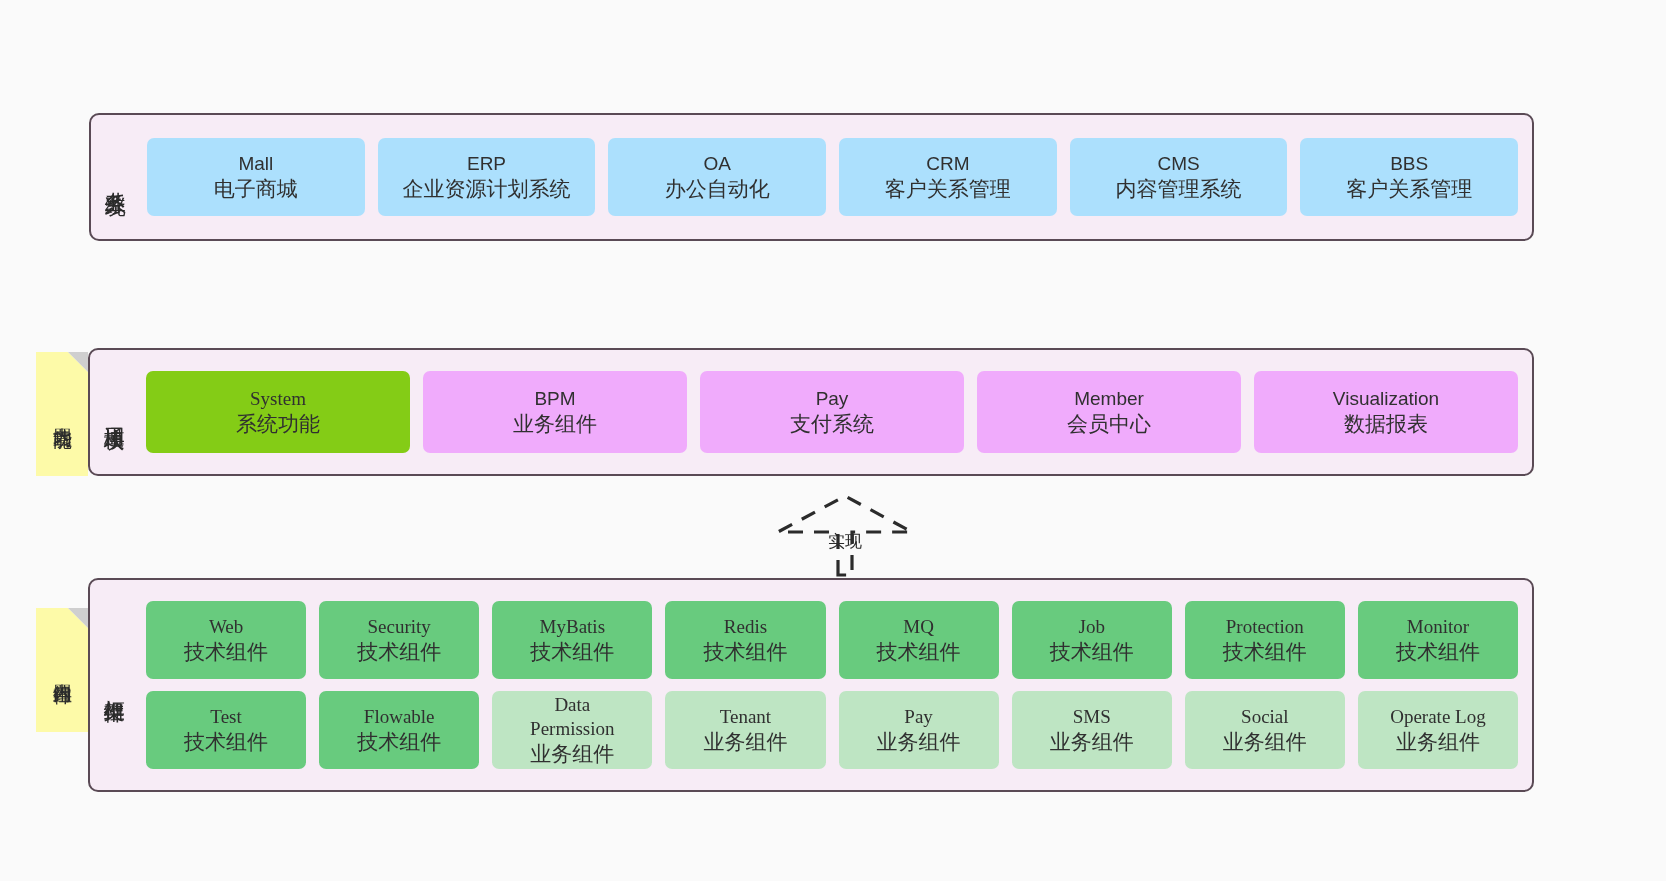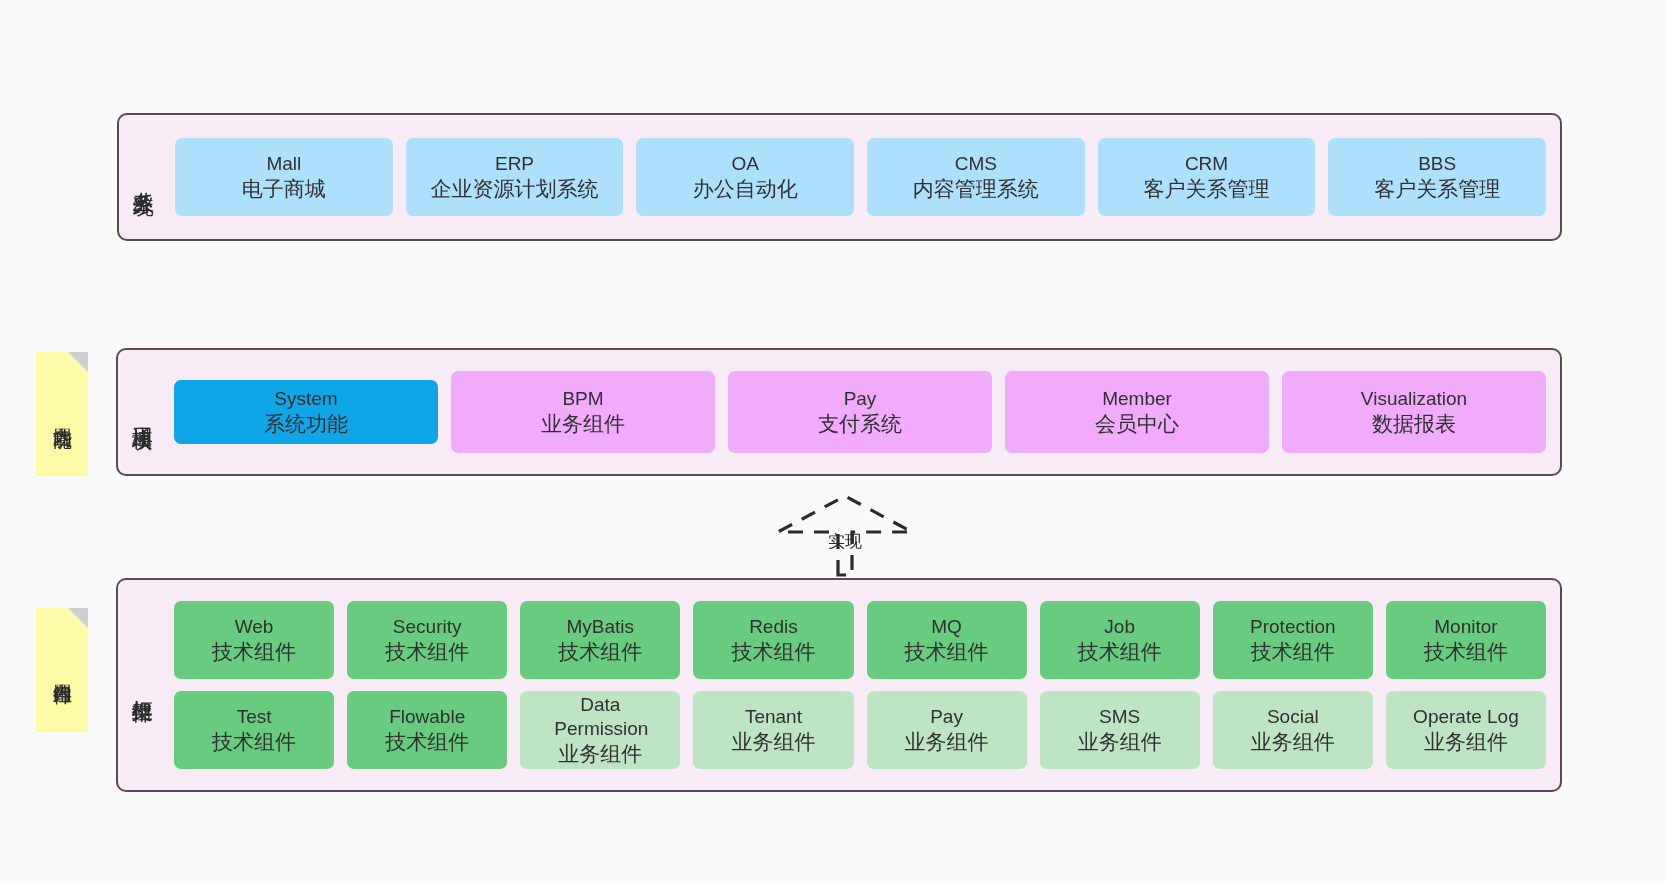--- a/index.html
+++ b/index.html
@@ -13,21 +13,20 @@
   #canvas { position: relative; width: 1666px; height: 881px; }
 
   
   .layer {
     position: absolute;
     background: #f7ecf6;
     border: 2px solid #5a4a55;
     border-radius: 10px;
     display: flex;
     align-items: stretch;
-    margin-left: 28px;
   }
   
   .layer-title {
     width: 48px;
     flex: 0 0 48px;
     display: flex;
     align-items: center;
     justify-content: center;
     font-size: 21px;
     line-height: 1.08;
@@ -44,40 +43,41 @@
     align-items: center;
     gap: 13px;
     padding: 12px 14px 12px 8px;
   }
   .layer-body.two-rows {
     flex-direction: column;
     gap: 12px;
     align-items: stretch;
     justify-content: center;
     padding: 14px 14px 14px 8px;
+    font-family: Liberation Serif, serif;
   }
   .tile-row { display: flex; gap: 13px; align-items: stretch; }
 
   
   .tile {
     flex: 1 1 0;
     border-radius: 7px;
     display: flex;
     flex-direction: column;
     align-items: center;
     justify-content: center;
     text-align: center;
     color: #303030;
     line-height: 1.24;
     padding: 6px 4px;
   }
   .tile .t-name  { font-size: 19px; }
   .tile .t-sub   { font-size: 21px; }
   .tile.blue        { background: #ace0fd; height: 78px; }
-  .tile.red         { background: #0ea5e9; height: 64px; }
+  .tile.red         { background: #84cc16; height: 82px; font-family: Liberation Serif, serif; }
   .tile.pink        { background: #f0abfc; height: 82px; }
   .tile.green       { background: #68cb7e; height: 78px; }
   .tile.lightgreen  { background: #bee5c3; height: 78px; }
 
   
   .sticky {
     position: absolute;
     width: 52px;
     background: #fdfaa8;
     color: #2b2b2b;
@@ -136,26 +136,26 @@
       </div>
       <div class="tile blue">
         <span class="t-name">ERP</span>
         <span class="t-sub">企业资源计划系统</span>
       </div>
       <div class="tile blue">
         <span class="t-name">OA</span>
         <span class="t-sub">办公自动化</span>
       </div>
       <div class="tile blue">
+        <span class="t-name">CRM</span>
+        <span class="t-sub">客户关系管理</span>
+      </div>
+      <div class="tile blue">
         <span class="t-name">CMS</span>
         <span class="t-sub">内容管理系统</span>
-      </div>
-      <div class="tile blue">
-        <span class="t-name">CRM</span>
-        <span class="t-sub">客户关系管理</span>
       </div>
       <div class="tile blue">
         <span class="t-name">BBS</span>
         <span class="t-sub">客户关系管理</span>
       </div>
     </div>
   </div>
 
 
   <div class="sticky" style="left:36px; top:352px; height:124px;">

